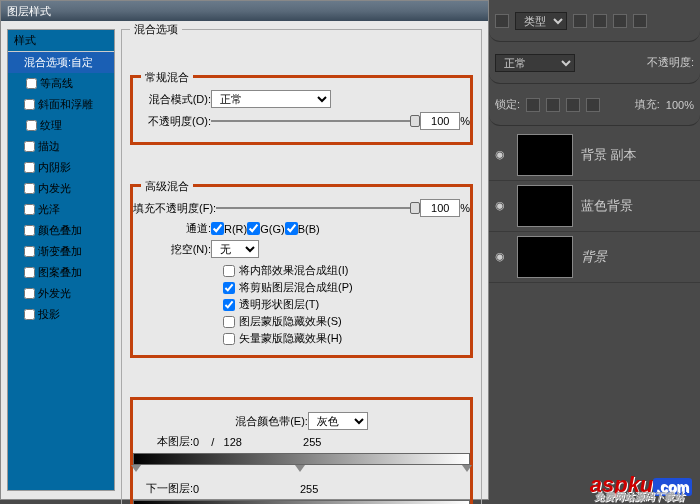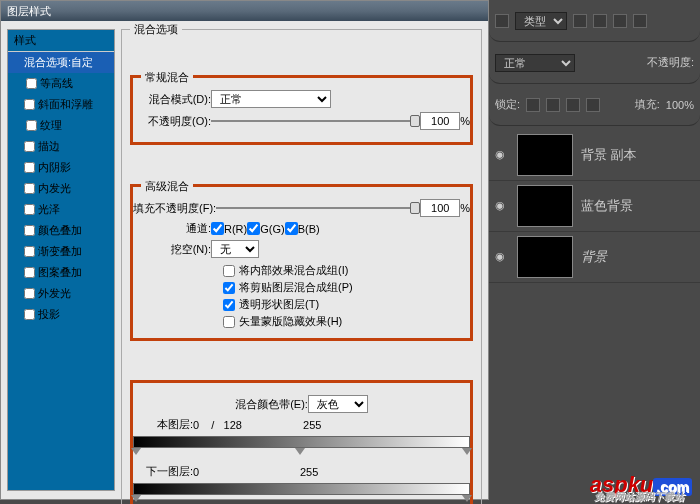--- a/index.html
+++ b/index.html
@@ -176,20 +176,24 @@
           <div class="cb-row">
               <input type="checkbox" checked="" style="">
               <span>将剪贴图层混合成组(P)</span>
             </div>
           <div class="cb-row">
               <input type="checkbox" checked="" style="">
               <span>透明形状图层(T)</span>
             </div>
           <div class="cb-row">
               <input type="checkbox" style="">
+              <span>图层蒙版隐藏效果(S)</span>
+            </div>
+          <div class="cb-row">
+              <input type="checkbox" style="">
               <span>矢量蒙版隐藏效果(H)</span>
             </div>
         </div>
 
         <div class="sub-fieldset">
           <div class="row" style="justify-content:center">
             <label class="short" style="min-width:auto">混合颜色带(E):</label>
             <select class="select-small" style="width:60px"><option>灰色</option></select>
           </div>
           <div class="row">

